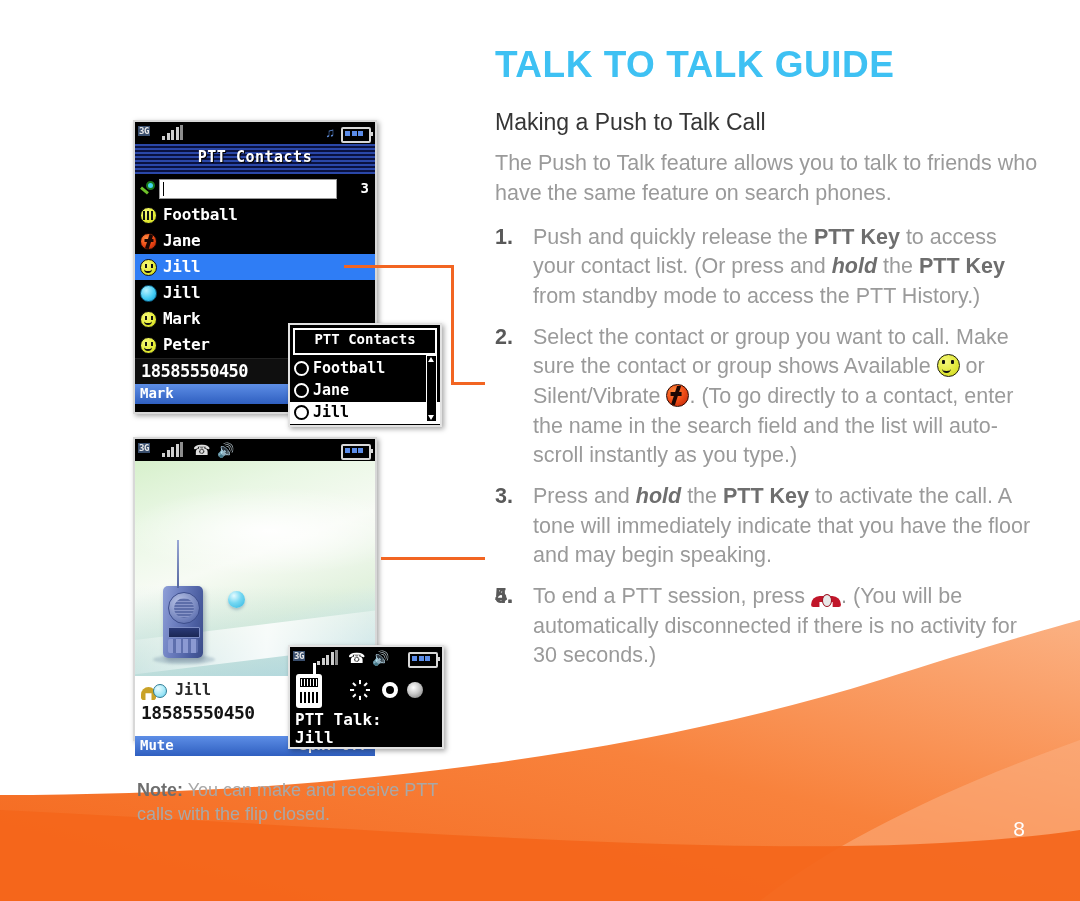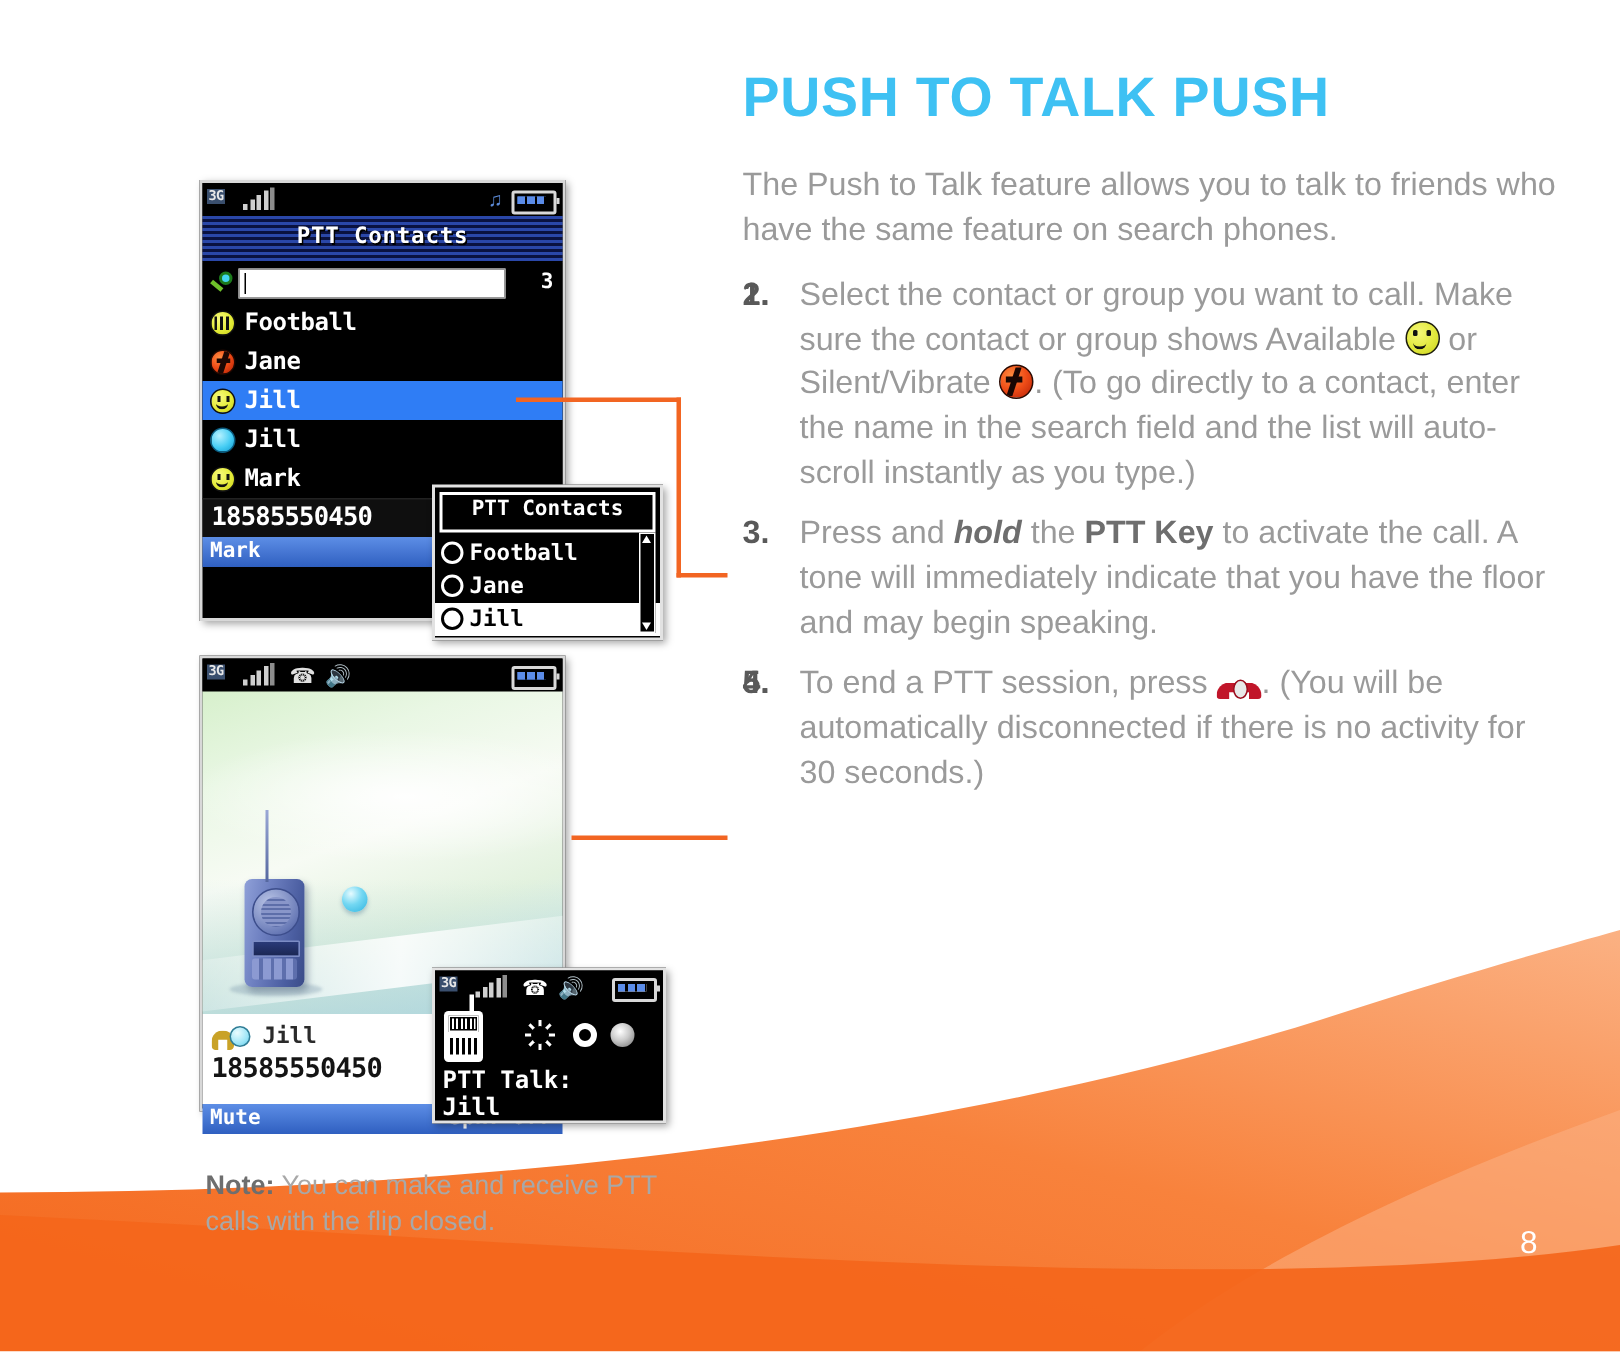--- a/index.html
+++ b/index.html
@@ -312,20 +312,26 @@
       <div class="crow">
         <div class="cico ico-blue"><i></i></div>
         <div class="cname">Jill</div>
       </div>
       <div class="crow">
         <div class="cico ico-smile-s">
           <i></i>
         </div>
         <div class="cname">Mark</div>
       </div>
+      <div class="crow">
+        <div class="cico ico-smile-s">
+          <i></i>
+        </div>
+        <div class="cname">Peter</div>
+      </div>
     </div>
 
   <div class="numrow">
     <div class="n">18585550450</div>
   </div>
   <div class="softbar">
     <div class="l">Mark</div>
   </div>
 </div>
 
@@ -435,22 +441,23 @@
 <div class="conn" style="left:344px;top:265px;width:110px;height:3px;"></div>
 <div class="conn" style="left:451px;top:265px;width:3px;height:120px;"></div>
 <div class="conn" style="left:451px;top:382px;width:34px;height:3px;"></div>
 <div class="conn" style="left:381px;top:557px;width:104px;height:3px;"></div>
 
 <div class="note">
   <b>Note:</b><span> You can make and receive PTT calls with the flip closed.</span>
 </div>
 
 <div class="right-col">
-  <h1 class="guide-title">PUSH TO TALK PUSH</h1>
+  <h1 class="guide-title">TALK TO TALK GUIDE</h1>
+  <h2 class="section-head">Making a Push to Talk Call</h2>
   <p class="intro">The Push to Talk feature allows you to talk to friends who have the same feature on search phones.</p>
   <ol class="steps" id="steps-list">
-      <li><span class="num">1.</span></li>
+      <li><span class="num">1.</span><span>Push and quickly release the <span class="b">PTT Key</span> to access your contact list. (Or press and <span class="bi">hold</span> the <span class="b">PTT Key</span> from standby mode to access the PTT History.)</span></li>
       <li><span class="num">2.</span><span>Select the contact or group you want to call. Make sure the contact or group shows Available <span class="ic ic-smile"><i></i></span> or Silent/Vibrate <span class="ic ic-vib"><i></i></span>. (To go directly to a contact, enter the name in the search field and the list will auto-scroll instantly as you type.)</span></li>
       <li><span class="num">3.</span><span>Press and <span class="bi">hold</span> the <span class="b">PTT Key</span> to activate the call. A tone will immediately indicate that you have the floor and may begin speaking.</span></li>
       <li><span class="num">4.</span></li>
       <li><span class="num">5.</span><span>To end a PTT session, press <span class="ic-endcall"><span class="hs"></span><span class="dot"></span></span>. (You will be automatically disconnected if there is no activity for 30 seconds.)</span></li>
     </ol>
 </div>
 
 </body></html>

